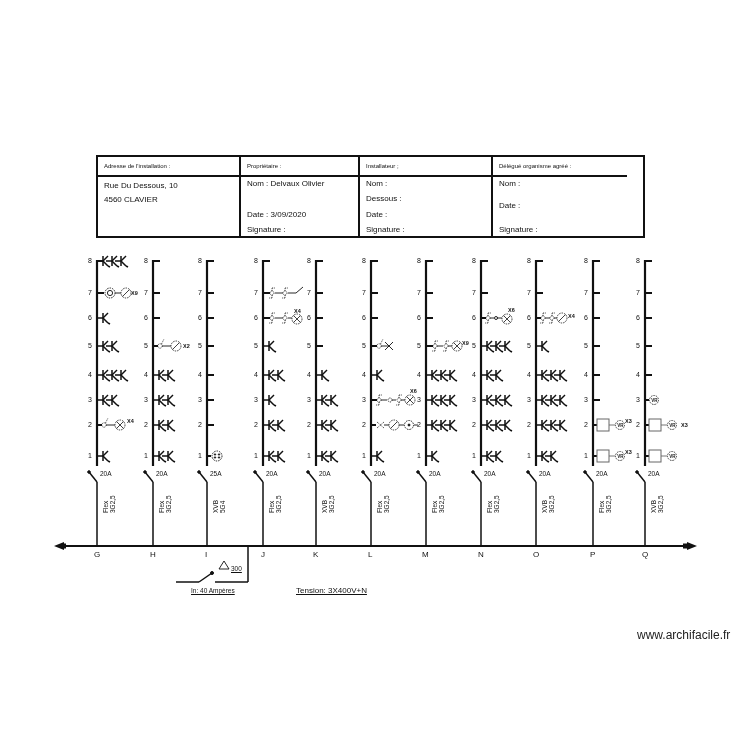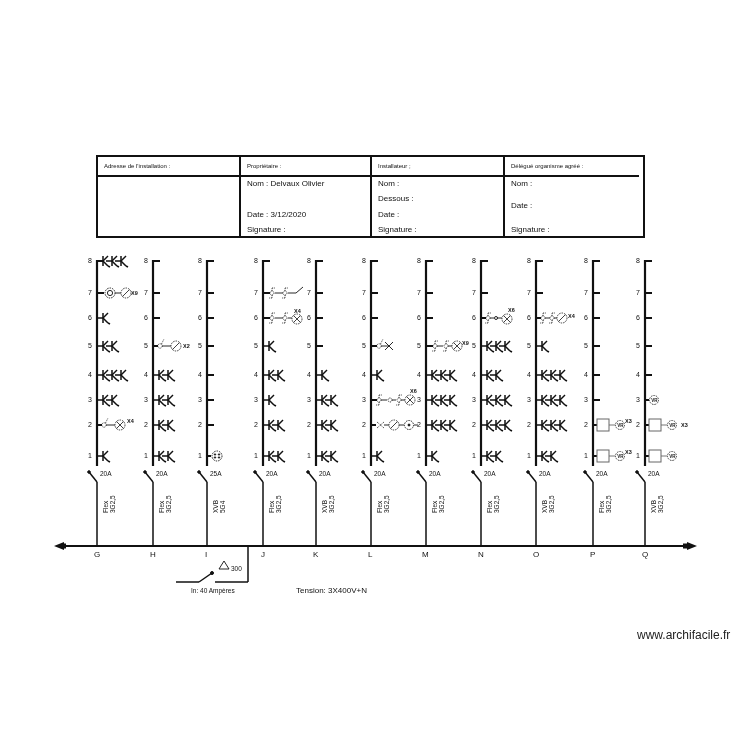--- a/index.html
+++ b/index.html
@@ -4,40 +4,44 @@
 <style>
   html, body { margin:0; padding:0; background:#ffffff; }
   body { width:750px; height:750px; position:relative; overflow:hidden; font-family:"Liberation Sans", sans-serif; color:#111; }
   .hdr { position:absolute; left:96px; top:155px; width:549px; height:83px; border:2px solid #111; box-sizing:border-box; display:flex; }
   .hcol { position:relative; border-right:2px solid #111; box-sizing:border-box; }
   .hcol:last-child { border-right:none; }
   .hcap { height:20px; border-bottom:2px solid #111; box-sizing:border-box; font-size:6px; line-height:18px; padding-left:6px; }
   .hbody { position:relative; height:61px; }
   .hline { position:absolute; left:6px; font-size:8px; white-space:nowrap; }
   svg#diagram { position:absolute; left:0; top:0; }
-  .lbl { position:absolute; font-size:7px; white-space:nowrap; }
+  .lbl { position:absolute; font-size:7px; white-space:nowrap;text-decoration:underline; }
   .rowlbl { position:absolute; font-size:7px; }
   .amp { position:absolute; font-size:6.5px; }
   .cable { position:absolute; font-size:6.5px; transform:rotate(-90deg); transform-origin:left top; line-height:7px; white-space:nowrap; }
   .railname { position:absolute; font-size:8px; }
   .mult { position:absolute; font-size:5.5px; font-weight:bold; }
   .footer-url { position:absolute; left:637px; top:628px; font-size:12px; color:#222; }
 </style>
 </head>
 <body>
 
 <div class="hdr">
   <div class="hcol" style="width:143px">
     <div class="hcap">Adresse de l'installation :</div>
+    <div class="hbody">
+      <div class="hline" style="top:4px">Rue Du Dessous, 10</div>
+      <div class="hline" style="top:18px">4560 CLAVIER</div>
+    </div>
   </div>
-  <div class="hcol" style="width:131px">
+  <div class="hcol" style="width:119px">
     <div class="hcap">Propriétaire :</div>
     <div class="hbody">
       <div class="hline" style="top:2px">Nom : Delvaux Olivier</div>
-      <div class="hline" style="top:33px">Date : 3/12/2020</div>
+      <div class="hline" style="top:33px">Date : 3/09/2020</div>
       <div class="hline" style="top:48px">Signature :</div>
     </div>
   </div>
   <div class="hcol" style="width:133px">
     <div class="hcap">Installateur ;</div>
     <div class="hbody">
       <div class="hline" style="top:2px">Nom :</div>
       <div class="hline" style="top:17px">Dessous :</div>
       <div class="hline" style="top:33px">Date :</div>
       <div class="hline" style="top:48px">Signature :</div>

